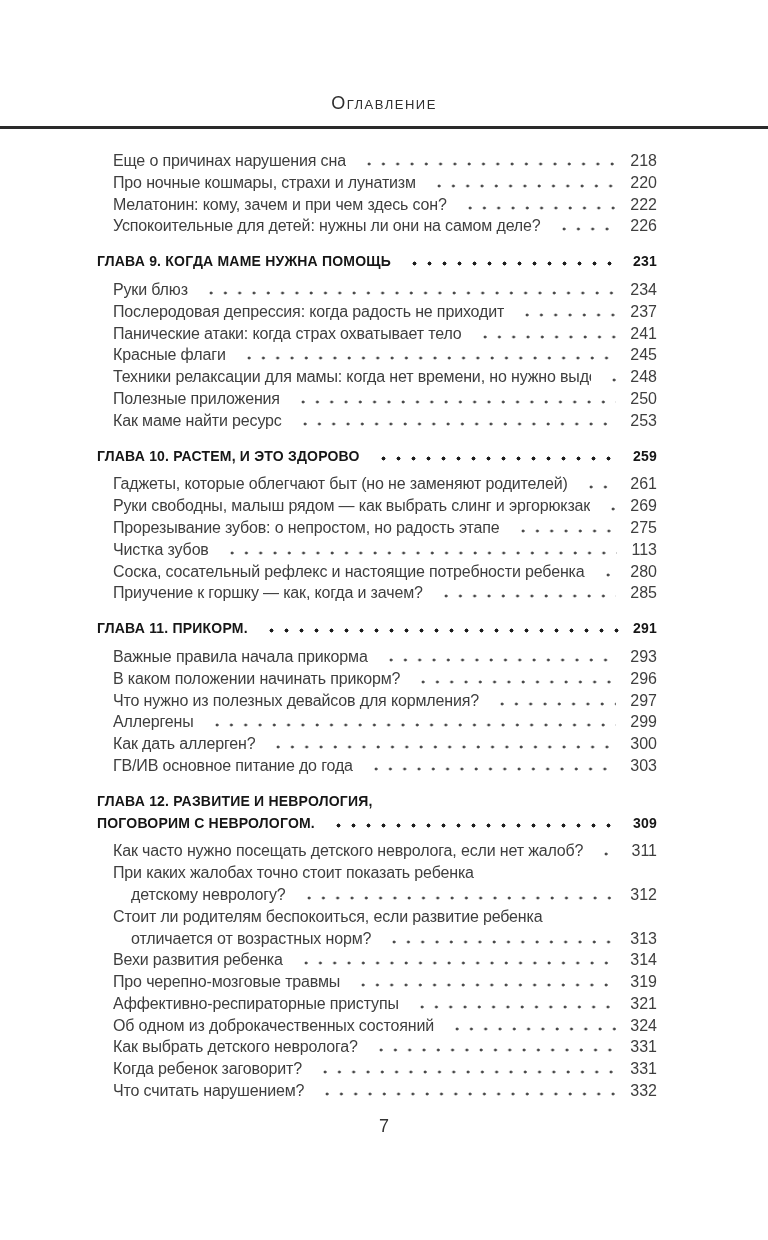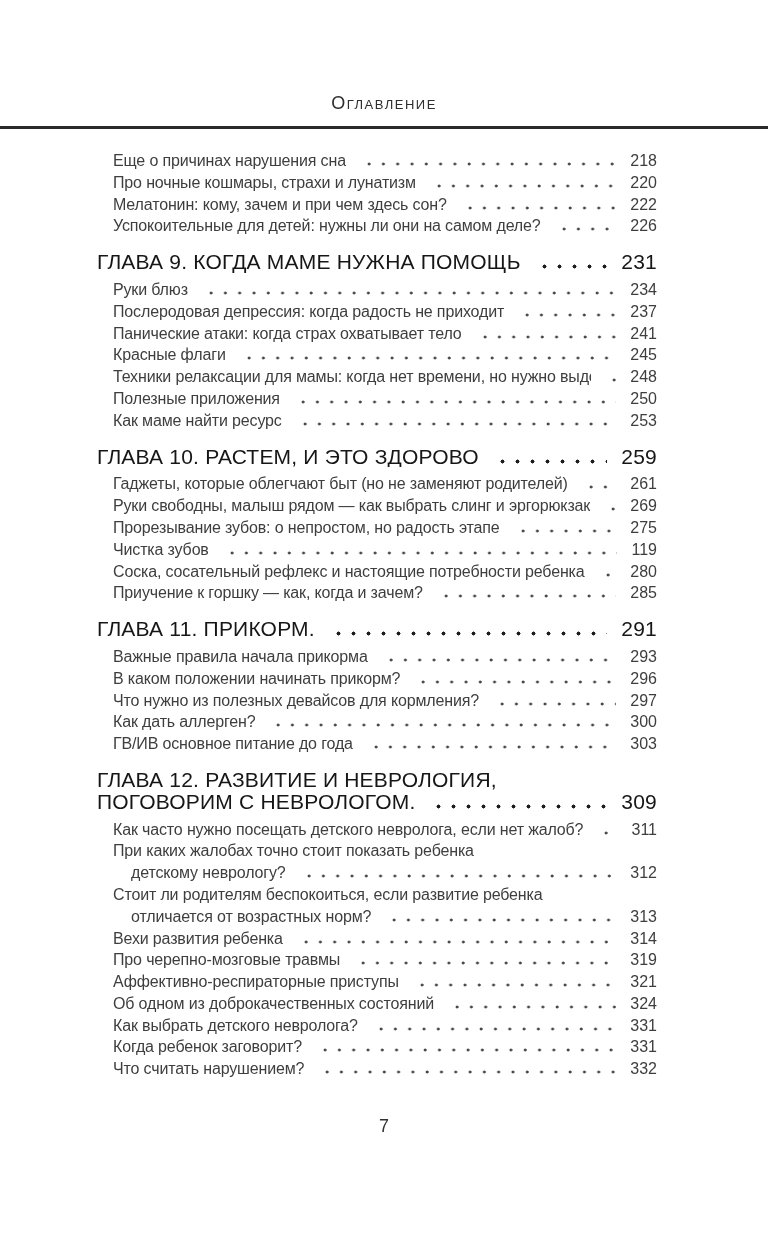--- a/index.html
+++ b/index.html
@@ -35,22 +35,22 @@
   }
   .toc-section + .toc-section { margin-top: 14px; }
   .heading-row, .entry-row {
     display: flex;
     align-items: baseline;
     line-height: 21.8px;
     white-space: nowrap;
     gap: 12px;
   }
   .heading-row {
-    font-weight: normal;
-    font-size: 21px;
+    font-weight: bold;
+    font-size: 14px;
     letter-spacing: 0.2px;
     color: #161616;
   }
   .toc-section .heading-row:last-of-type { margin-bottom: 0; }
   .heading-block { margin-bottom: 6px; }
   .entry-row {
     font-size: 16px;
     color: #3e3e3e;
     margin-left: 16px;
   }
@@ -184,21 +184,21 @@
           <span class="pagenum">269</span>
         </div>
         <div class="entry-row">
           <span class="title">Прорезывание зубов: о непростом, но радость этапе</span>
           <span class="leader leader-light"></span>
           <span class="pagenum">275</span>
         </div>
         <div class="entry-row">
           <span class="title">Чистка зубов</span>
           <span class="leader leader-light"></span>
-          <span class="pagenum">119</span>
+          <span class="pagenum">113</span>
         </div>
         <div class="entry-row">
           <span class="title">Соска, сосательный рефлекс и настоящие потребности ребенка</span>
           <span class="leader leader-light"></span>
           <span class="pagenum">280</span>
         </div>
         <div class="entry-row">
           <span class="title">Приучение к горшку — как, когда и зачем?</span>
           <span class="leader leader-light"></span>
           <span class="pagenum">285</span>
@@ -219,20 +219,25 @@
         </div>
         <div class="entry-row">
           <span class="title">В каком положении начинать прикорм?</span>
           <span class="leader leader-light"></span>
           <span class="pagenum">296</span>
         </div>
         <div class="entry-row">
           <span class="title">Что нужно из полезных девайсов для кормления?</span>
           <span class="leader leader-light"></span>
           <span class="pagenum">297</span>
+        </div>
+        <div class="entry-row">
+          <span class="title">Аллергены</span>
+          <span class="leader leader-light"></span>
+          <span class="pagenum">299</span>
         </div>
         <div class="entry-row">
           <span class="title">Как дать аллерген?</span>
           <span class="leader leader-light"></span>
           <span class="pagenum">300</span>
         </div>
         <div class="entry-row">
           <span class="title">ГВ/ИВ основное питание до года</span>
           <span class="leader leader-light"></span>
           <span class="pagenum">303</span>

